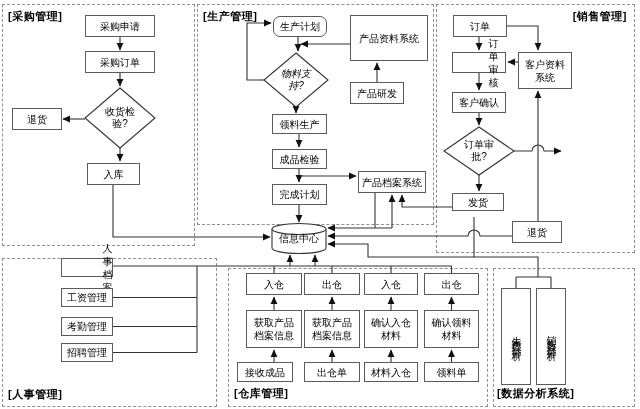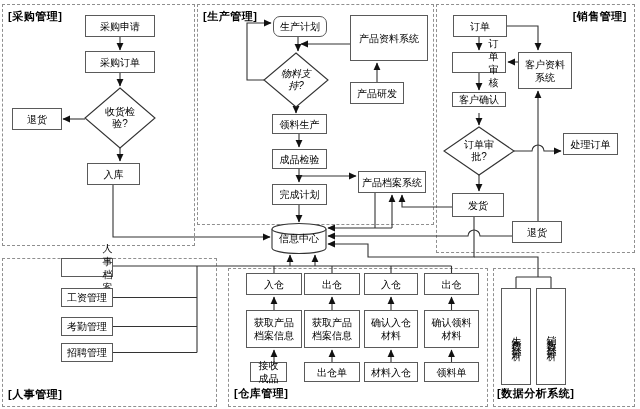--- a/index.html
+++ b/index.html
@@ -124,35 +124,34 @@
   <div class="dnode" style="left:279px;top:66px;width:34px;height:28px;font-style:italic;">物料支持?</div>
   <div class="node" style="left:272px;top:114px;width:55px;height:20px;">领料生产</div>
   <div class="node" style="left:272px;top:149px;width:55px;height:20px;">成品检验</div>
   <div class="node" style="left:272px;top:184px;width:55px;height:21px;">完成计划</div>
   <div class="node" style="left:350px;top:15px;width:78px;height:46px;">产品资料系统</div>
   <div class="node" style="left:350px;top:82px;width:54px;height:22px;">产品研发</div>
   <div class="node" style="left:358px;top:171px;width:68px;height:22px;">产品档案系统</div>
 
   <div class="node" style="left:453px;top:15px;width:54px;height:22px;">订单</div>
   <div class="node" style="left:452px;top:52px;width:54px;height:21px;padding-left:32px;">订单审核</div>
-  <div class="node" style="left:452px;top:92px;width:54px;height:15px;">客户确认</div>
+  <div class="node" style="left:452px;top:92px;width:54px;height:21px;">客户确认</div>
   <div class="dnode" style="left:462px;top:137px;width:34px;height:28px;">订单审批?</div>
   <div class="node" style="left:518px;top:52px;width:54px;height:37px;padding:1px 5px;">客户资料系统</div>
-  <div class="node" style="left:563px;top:133px;width:55px;height:22px;">处理订单</div>
-  <div class="node" style="left:452px;top:193px;width:52px;height:24px;">发货</div>
+  <div class="node" style="left:452px;top:193px;width:52px;height:18px;">发货</div>
   <div class="node" style="left:512px;top:221px;width:50px;height:22px;">退货</div>
 
   <div class="node" style="left:61px;top:258px;width:52px;height:19px;padding-left:44px;">人事档案</div>
   <div class="node" style="left:61px;top:288px;width:52px;height:19px;">工资管理</div>
   <div class="node" style="left:61px;top:317px;width:52px;height:19px;">考勤管理</div>
   <div class="node" style="left:61px;top:343px;width:52px;height:19px;">招聘管理</div>
 
   <div class="node" style="left:246px;top:273px;width:56px;height:22px;">入仓</div>
   <div class="node" style="left:246px;top:310px;width:56px;height:38px;">获取产品档案信息</div>
-  <div class="node" style="left:250px;top:362px;width:37px;height:20px;">接收成品</div>
+  <div class="node" style="left:237px;top:362px;width:56px;height:20px;">接收成品</div>
 
   <div class="node" style="left:304px;top:273px;width:56px;height:22px;">出仓</div>
   <div class="node" style="left:304px;top:310px;width:56px;height:38px;">获取产品档案信息</div>
   <div class="node" style="left:304px;top:362px;width:56px;height:20px;">出仓单</div>
 
   <div class="node" style="left:364px;top:273px;width:54px;height:22px;">入仓</div>
   <div class="node" style="left:364px;top:310px;width:54px;height:38px;">确认入仓材料</div>
   <div class="node" style="left:364px;top:362px;width:54px;height:20px;">材料入仓</div>
 
   <div class="node" style="left:424px;top:273px;width:55px;height:22px;">出仓</div>

